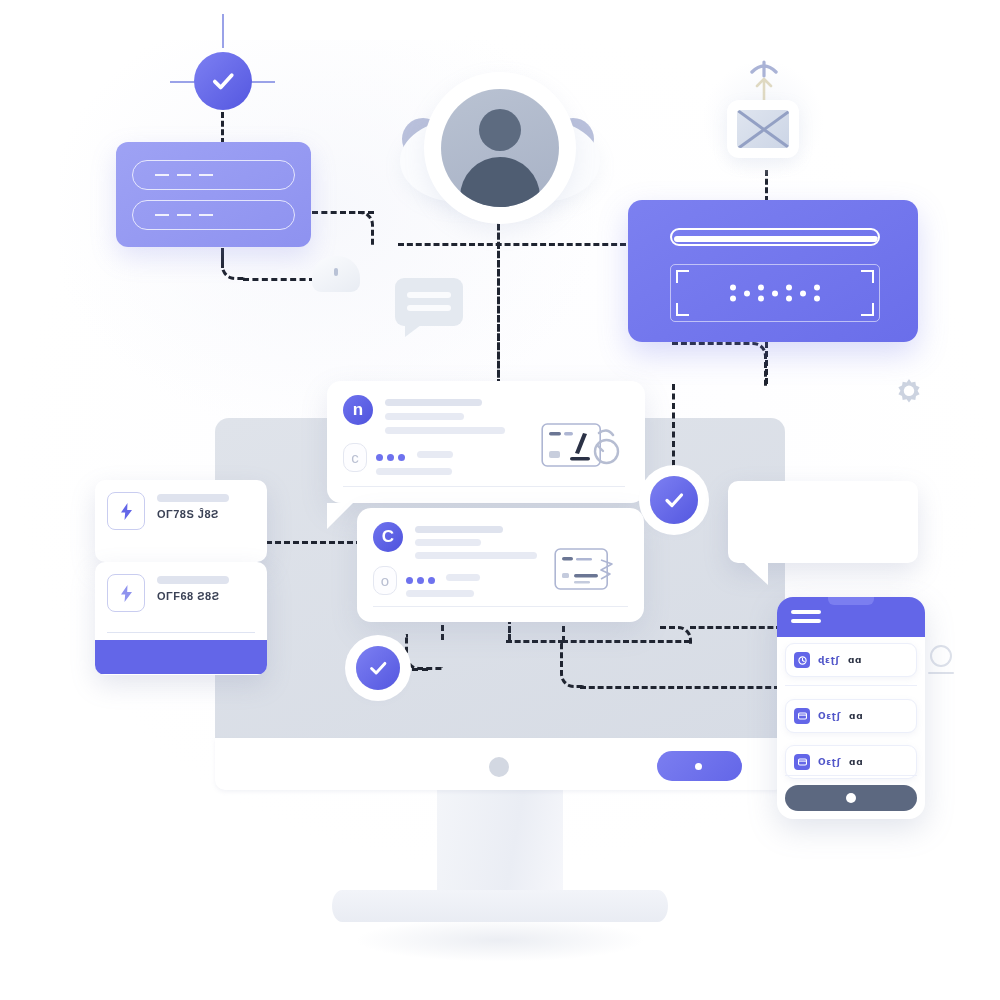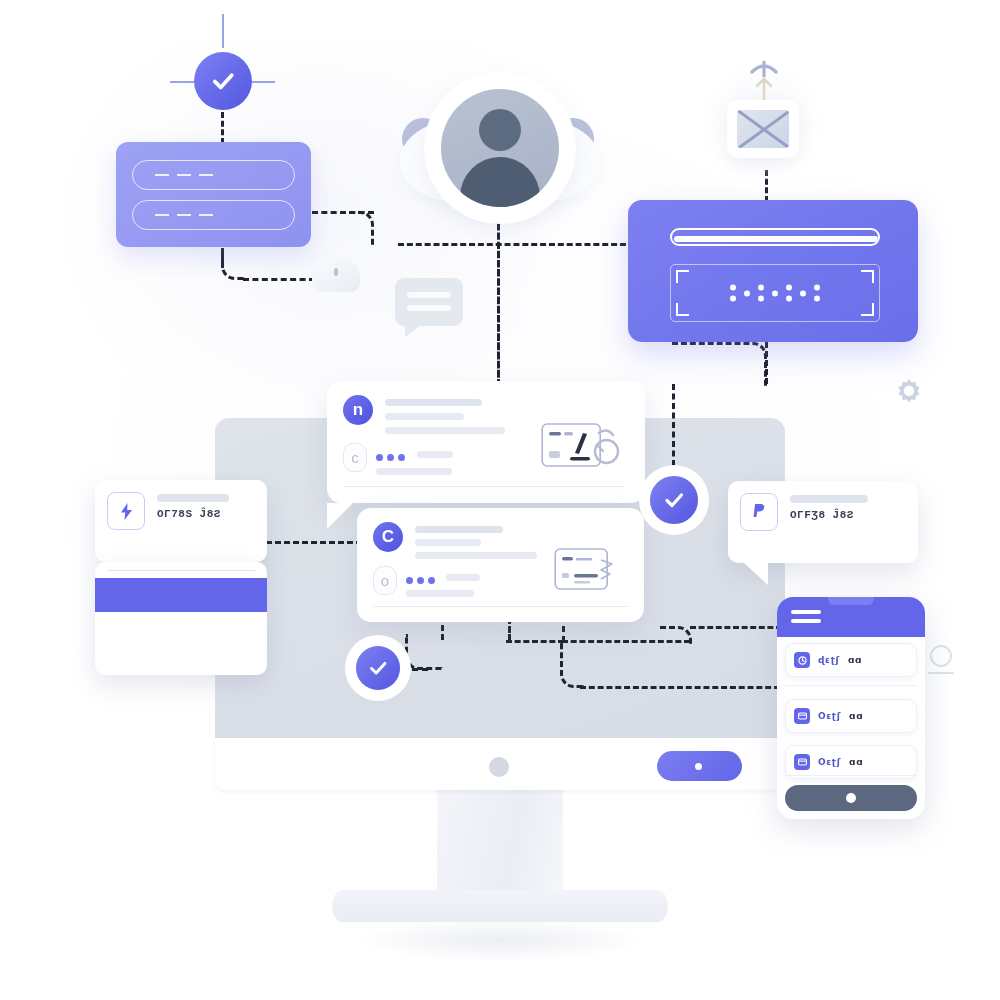--- a/index.html
+++ b/index.html
@@ -126,21 +126,21 @@
   }
   .note-body { padding: 12px; display:flex; gap:12px; align-items:flex-start; }
   .note-ico {
     width:38px; height:38px; border-radius:8px; background:#fff;
     border:1.5px solid #c9cdf0; display:flex; align-items:center; justify-content:center;
     color:#6366e8; font-size:16px; flex:none;
   }
   .note-text { padding-top:2px; flex:1; }
   .note-amt {
     font-size:11px; color:#3b4256; font-weight:700; letter-spacing:.5px;
-    font-family:Liberation Mono, monospace; margin-top:6px;
+    font-family:Liberation Sans, sans-serif; margin-top:6px;
   }
   .note-rule { height:1px; background:#dfe4f2; margin: 8px 12px 0; }
   .note-foot {
     background:#6366e8; height:34px; display:flex; align-items:center;
     gap:12px; padding: 0 16px;
   }
 
   
   #phone {
     left: 777px; top: 597px; width: 148px; height: 222px;
@@ -522,43 +522,43 @@
       </div>
       <div class="note-text">
         <div class="bar" style="width:72px;height:8px;"></div>
         <div class="note-amt">OΓ78S  Ĵ8Ƨ</div>
       </div>
     </div>
 
   </div>
 
   <div class="abs note-card" style="left:95px;top:562px;width:172px;height:113px;">
+    <div class="note-body">
+      <div class="note-ico">
+        <svg width="13" height="17" viewBox="0 0 13 17">
+            <path d="M7.5 0 L1 9.5 H5.2 L4.5 17 L12 7 H7.2 Z" fill="#8f93ee"></path>
+          </svg>
+      </div>
+      <div class="note-text">
+        <div class="bar" style="width:72px;height:8px;"></div>
+        <div class="note-amt">OΓF68  Ƨ8Ƨ</div>
+      </div>
+    </div>
     <div class="note-rule"></div>
     <div class="note-foot" style="margin-top:7px;">
       
       
       
       
       
       
     </div>
   </div>
 
   <div class="abs note-card" style="left:728px;top:481px;width:190px;height:82px;">
-    <div class="note-body">
-      <div class="note-ico">
-        <svg width="12" height="16" viewBox="0 0 12 16">
-          <path d="M2 0 H7.5 C10.5 0 11.8 1.8 11 4.3 C10.3 6.6 8.5 7.6 6 7.6 H4.3 L3.4 13 H0.6 Z" fill="#6366e8"></path>
-        </svg>
-      </div>
-      <div class="note-text">
-        <div class="bar" style="width:78px;height:8px;"></div>
-        <div class="note-amt">OΓFƷ8  Ĵ8Ƨ</div>
-      </div>
-    </div>
 
   </div>
   <div class="abs" style="left:744px;top:563px;width:0;height:0;
               border-right:24px solid #ffffff;border-bottom:22px solid transparent;"></div>
 
   <div class="abs" id="phone-side"></div>
   <div class="abs" id="phone-side-line"></div>
   <div class="abs" id="phone">
     <div id="phone-head">
       <div id="phone-notch"></div>

